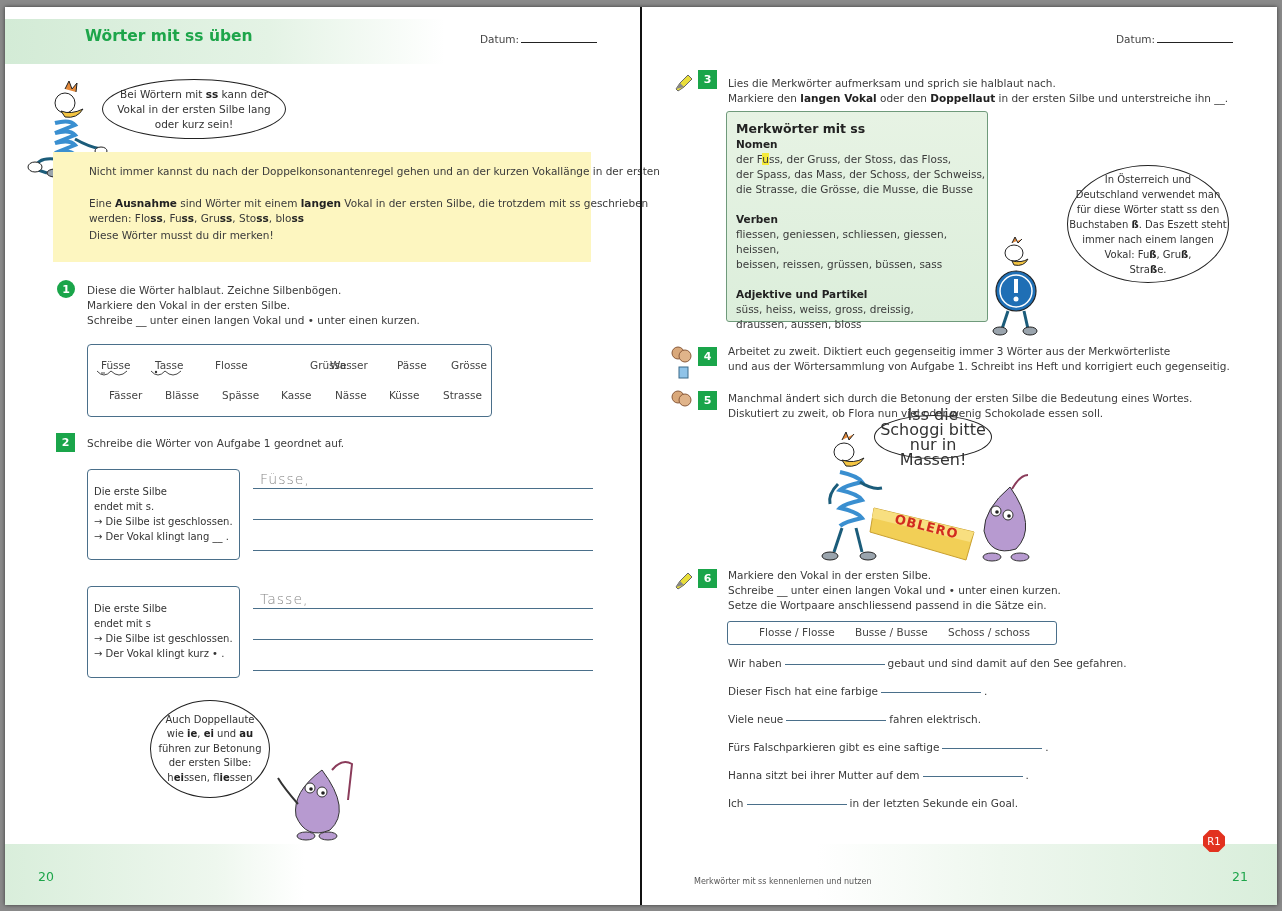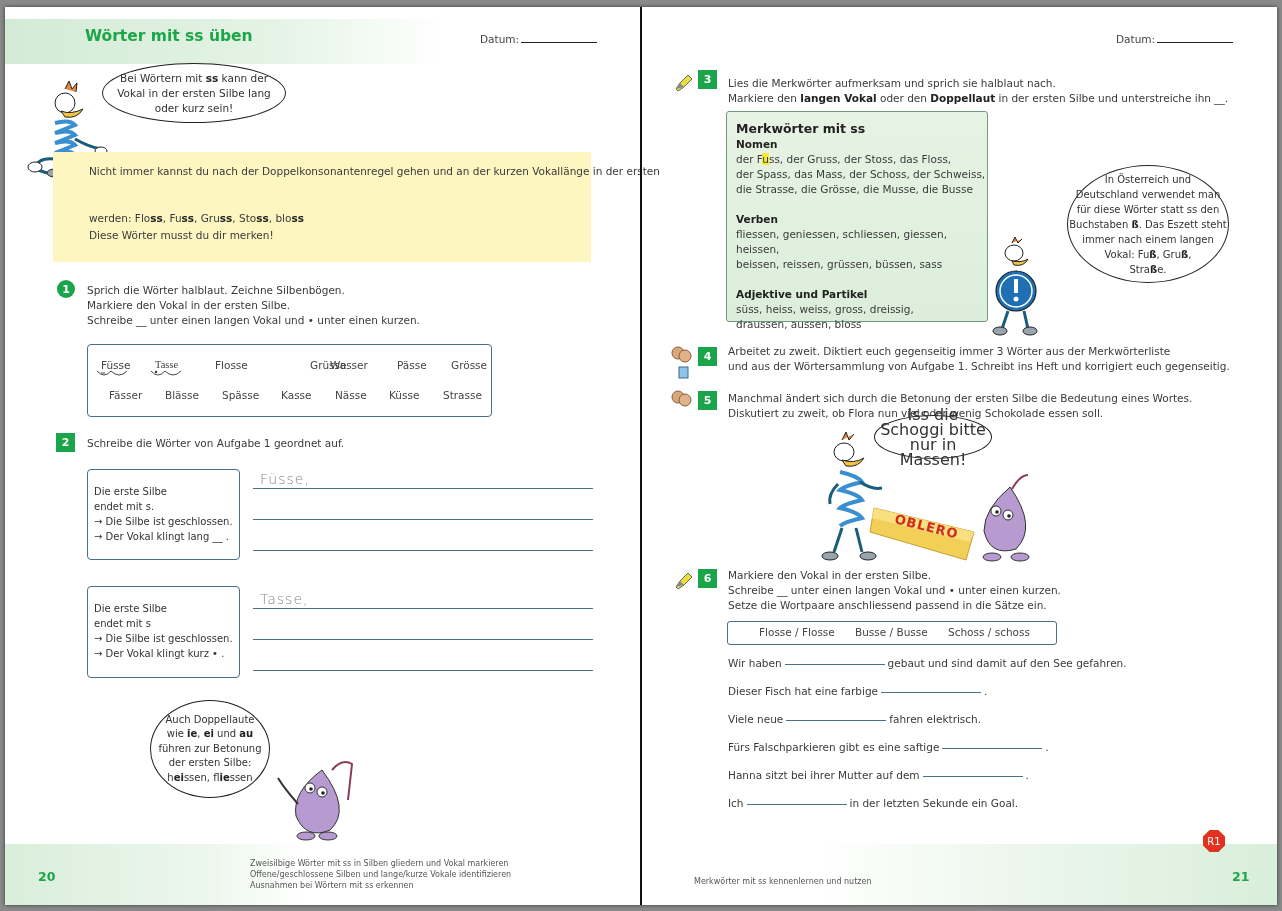--- a/index.html
+++ b/index.html
@@ -50,21 +50,21 @@
 
   .rulebox { position: absolute; border: 1.3px solid #4a6f8a; border-radius: 4px; background: #fff;
     padding: 14px 0 0 6px; font-size: 10px; line-height: 15px; color: #333; }
   .wline { position: absolute; height: 1px; background: #4a6f8a; }
   .hand { position: absolute; font-family: "DejaVu Sans", sans-serif; font-size: 14px; color: #888; letter-spacing: 1px; font-weight: 300; }
 
   
   .footer-band { position: absolute; top: 837px; height: 61px; }
   .left .footer-band { left: 0; width: 300px; background: linear-gradient(90deg, #d9eedb 0%, #eef7ee 70%, #ffffff 100%); }
   .right .footer-band { right: 0; width: 460px; background: linear-gradient(270deg, #d9eedb 0%, #eef7ee 60%, #ffffff 100%); }
-  .pagenum { position: absolute; top: 862px; font-size: 12.5px; font-weight: bold; color: #1da54a; }
+  .pagenum { position: absolute; top: 862px; font-size: 12.5px; font-weight: normal; color: #1da54a; }
   .ftext { position: absolute; font-size: 8px; line-height: 11px; color: #555; white-space: nowrap; }
 
   
   .merkbox { position: absolute; left: 84px; top: 104px; width: 262px; height: 211px;
     background: linear-gradient(180deg, #e7f3e4 0%, #dceedb 100%);
     border: 1.3px solid #6f9a7b; border-radius: 3px; padding: 8px 0 0 9px;
     font-size: 10.5px; line-height: 15px; color: #3a3a3a; }
   .merkbox .h { font-weight: bold; color: #222; }
   .merkbox .big { font-size: 12.5px; font-weight: bold; color: #222; line-height: 17px; }
   .hl { background: #f5ea3a; }
@@ -97,48 +97,49 @@
         <path d="M30 44 q15 -4 20 2 q-15 6 -20 8 q15 -4 20 2 q-15 6 -20 8 q15 -4 20 2 q-15 6 -20 8 q15 -4 20 2"></path>
       </g>
       <path d="M50 60 q14 8 26 10" stroke="#1b5c7a" stroke-width="3" fill="none"></path>
       <ellipse cx="76" cy="72" rx="6" ry="4" fill="#fff" stroke="#222"></ellipse>
       <path d="M30 80 q-18 -2 -20 10 l12 4" stroke="#1b5c7a" stroke-width="3" fill="none"></path>
       <ellipse cx="10" cy="88" rx="7" ry="5" fill="#fff" stroke="#222"></ellipse>
       <path d="M40 90 l6 8 l20 -2" stroke="#1b5c7a" stroke-width="3" fill="none"></path>
       <ellipse cx="30" cy="94" rx="8" ry="4" fill="#9aa4ad" stroke="#222"></ellipse>
     </svg>
 
-    <div class="bubble" style="left:97px;top:56px;width:184px;height:60px;justify-content:center;">
+    <div class="bubble" style="left:97px;top:72px;width:184px;height:60px;justify-content:center;">
       <div>
         <span>Bei Wörtern mit</span> <b>ss</b> <span>kann der</span><br>
         <span>Vokal in der ersten Silbe lang</span><br>
         <span>oder kurz sein!</span>
       </div>
     </div>
 
     <div class="infobox"></div>
     <div class="abs t" style="left:84px;top:157px;">Nicht immer kannst du nach der Doppelkonsonantenregel gehen und an der kurzen Vokallänge in der ersten</div>
+    <div class="abs t" style="left:84px;top:189px;"><span>Eine </span><b>Ausnahme</b><span> sind Wörter mit einem </span><b>langen</b><span> Vokal in der ersten Silbe, die trotzdem mit ss geschrieben</span></div>
     <div class="abs t" style="left:84px;top:204px;">
       <span>werden: </span><span>Flo</span><b>ss</b>,
       <span>Fu</span><b>ss</b>,
       <span>Gru</span><b>ss</b>,
       <span>Sto</span><b>ss</b>,
       <span>blo</span><b>ss</b>
     </div>
     <div class="abs t" style="left:84px;top:221px;">Diese Wörter musst du dir merken!</div>
 
     <div class="num-circle" style="left:52px;top:273px;">1</div>
-    <div class="abs t" style="left:82px;top:276px;">Sprich die Wörter halblaut. Zeichne Silbenbögen.</div>
+    <div class="abs t" style="left:82px;top:276px;">Diese die Wörter halblaut. Zeichne Silbenbögen.</div>
     <div class="abs t" style="left:82px;top:291px;">Markiere den Vokal in der ersten Silbe.</div>
     <div class="abs t" style="left:82px;top:306px;">Schreibe __ unter einen langen Vokal und • unter einen kurzen.</div>
 
     <div class="wordbox" style="left:82px;top:337px;width:405px;height:73px;"></div>
     <div id="ex1-words">
         <span class="word" style="left: 96px; top: 352px;">Füsse</span>
-        <span class="word" style="left: 150px; top: 352px; font-family: Liberation Serif, serif;">Tasse</span>
+        <span class="word" style="left: 150px; top: 352px;">Tasse</span>
         <span class="word" style="left: 210px; top: 352px;">Flosse</span>
         <span class="word" style="left: 264px; top: 352px; margin-left: 41px;">Grüsse</span>
         <span class="word" style="left: 325px; top: 352px;">Wasser</span>
         <span class="word" style="left: 392px; top: 352px;">Pässe</span>
         <span class="word" style="left: 446px; top: 352px;">Grösse</span>
         <span class="word" style="left: 104px; top: 382px;">Fässer</span>
         <span class="word" style="left: 160px; top: 382px;">Blässe</span>
         <span class="word" style="left: 217px; top: 382px;">Spässe</span>
         <span class="word" style="left: 276px; top: 382px;">Kasse</span>
         <span class="word" style="left: 330px; top: 382px;">Nässe</span>
@@ -195,25 +196,20 @@
         <circle cx="52" cy="40" r="5" fill="#fff" stroke="#333"></circle>
       <circle cx="41" cy="37" r="1.8" fill="#222"></circle>
         <circle cx="53" cy="41" r="1.8" fill="#222"></circle>
       <path d="M28 52 q-14 -16 -20 -26" stroke="#333" stroke-width="2" fill="none"></path>
       <ellipse cx="36" cy="84" rx="9" ry="4" fill="#b79ad0" stroke="#333"></ellipse>
       <ellipse cx="58" cy="84" rx="9" ry="4" fill="#b79ad0" stroke="#333"></ellipse>
     </svg>
 
     <div class="footer-band"></div>
     <div class="pagenum" style="left:33px;">20</div>
-    <div class="ftext" style="left:245px;top:851px;">
-      <div>Zweisilbige Wörter mit ss in Silben gliedern und Vokal markieren</div>
-      <div>Offene/geschlossene Silben und lange/kurze Vokale identifizieren</div>
-      <div>Ausnahmen bei Wörtern mit ss erkennen</div>
-    </div>
   </div>
 
   <div class="gutter"></div>
 
   <div class="page right">
     <div class="datum" style="left:474px;">
       <span>Datum:</span><span class="line"></span>
     </div>
 
     <svg style="left:30px;top:64px;" width="22" height="22">

